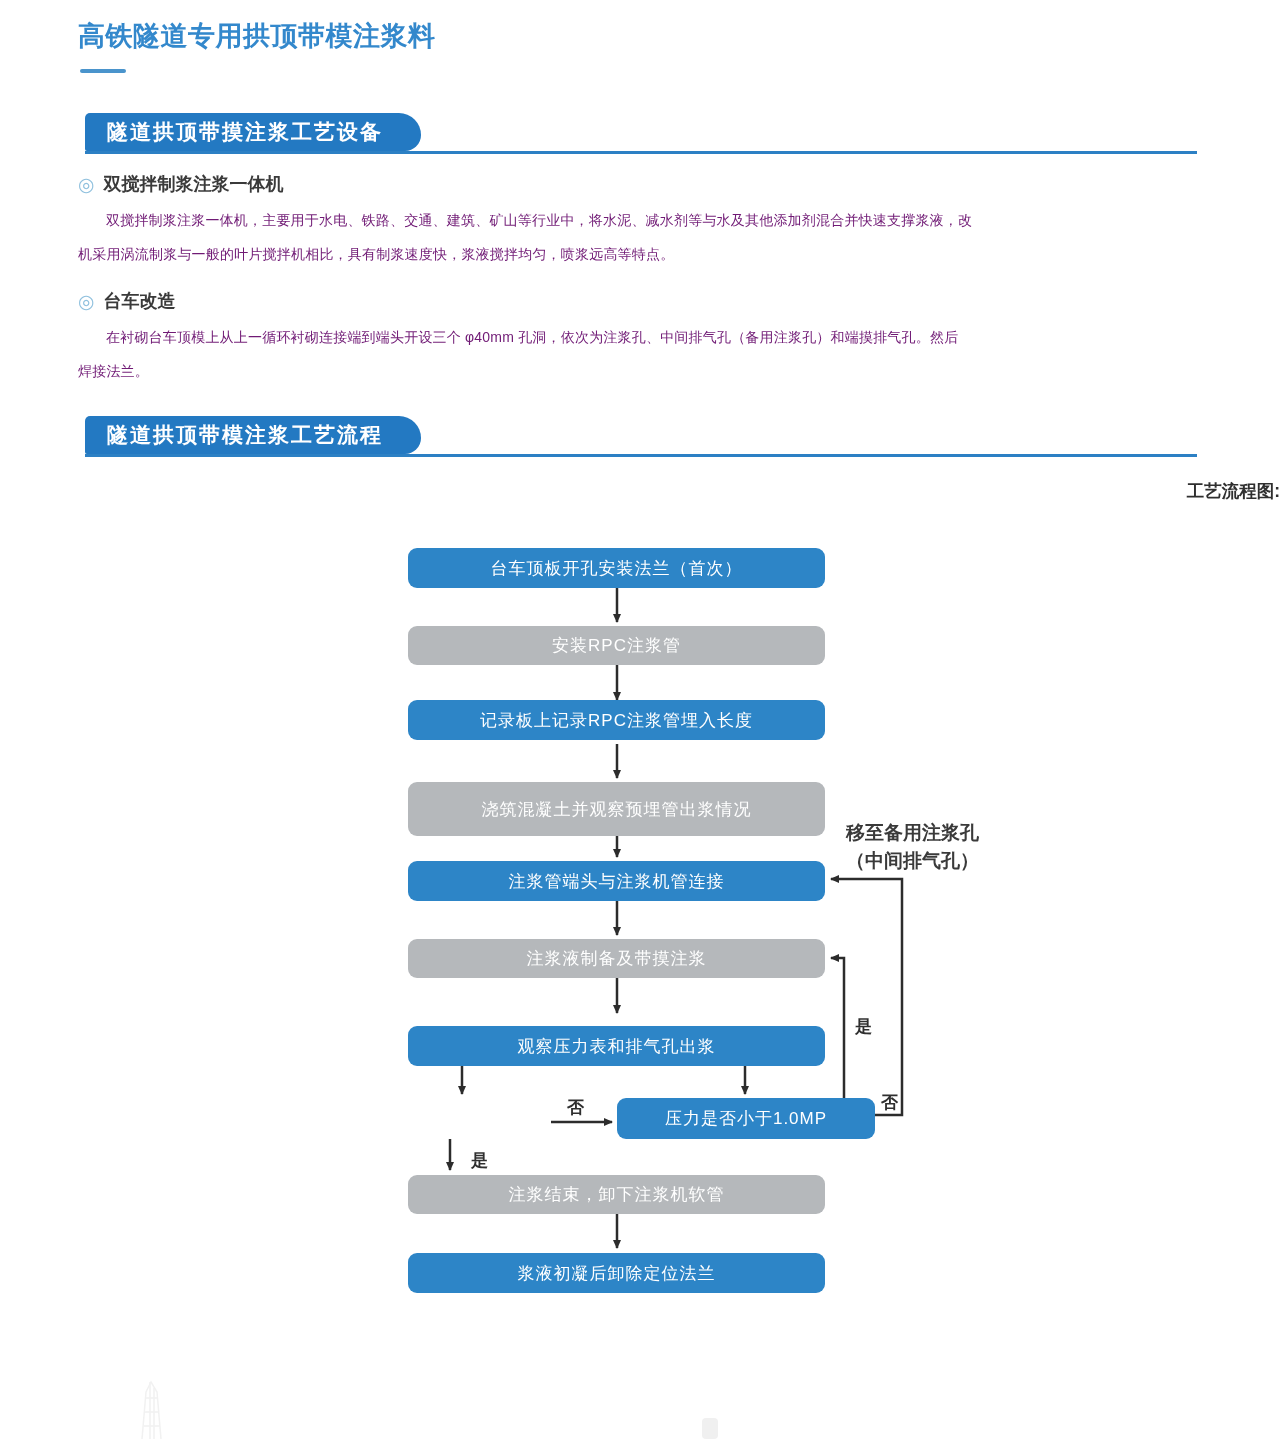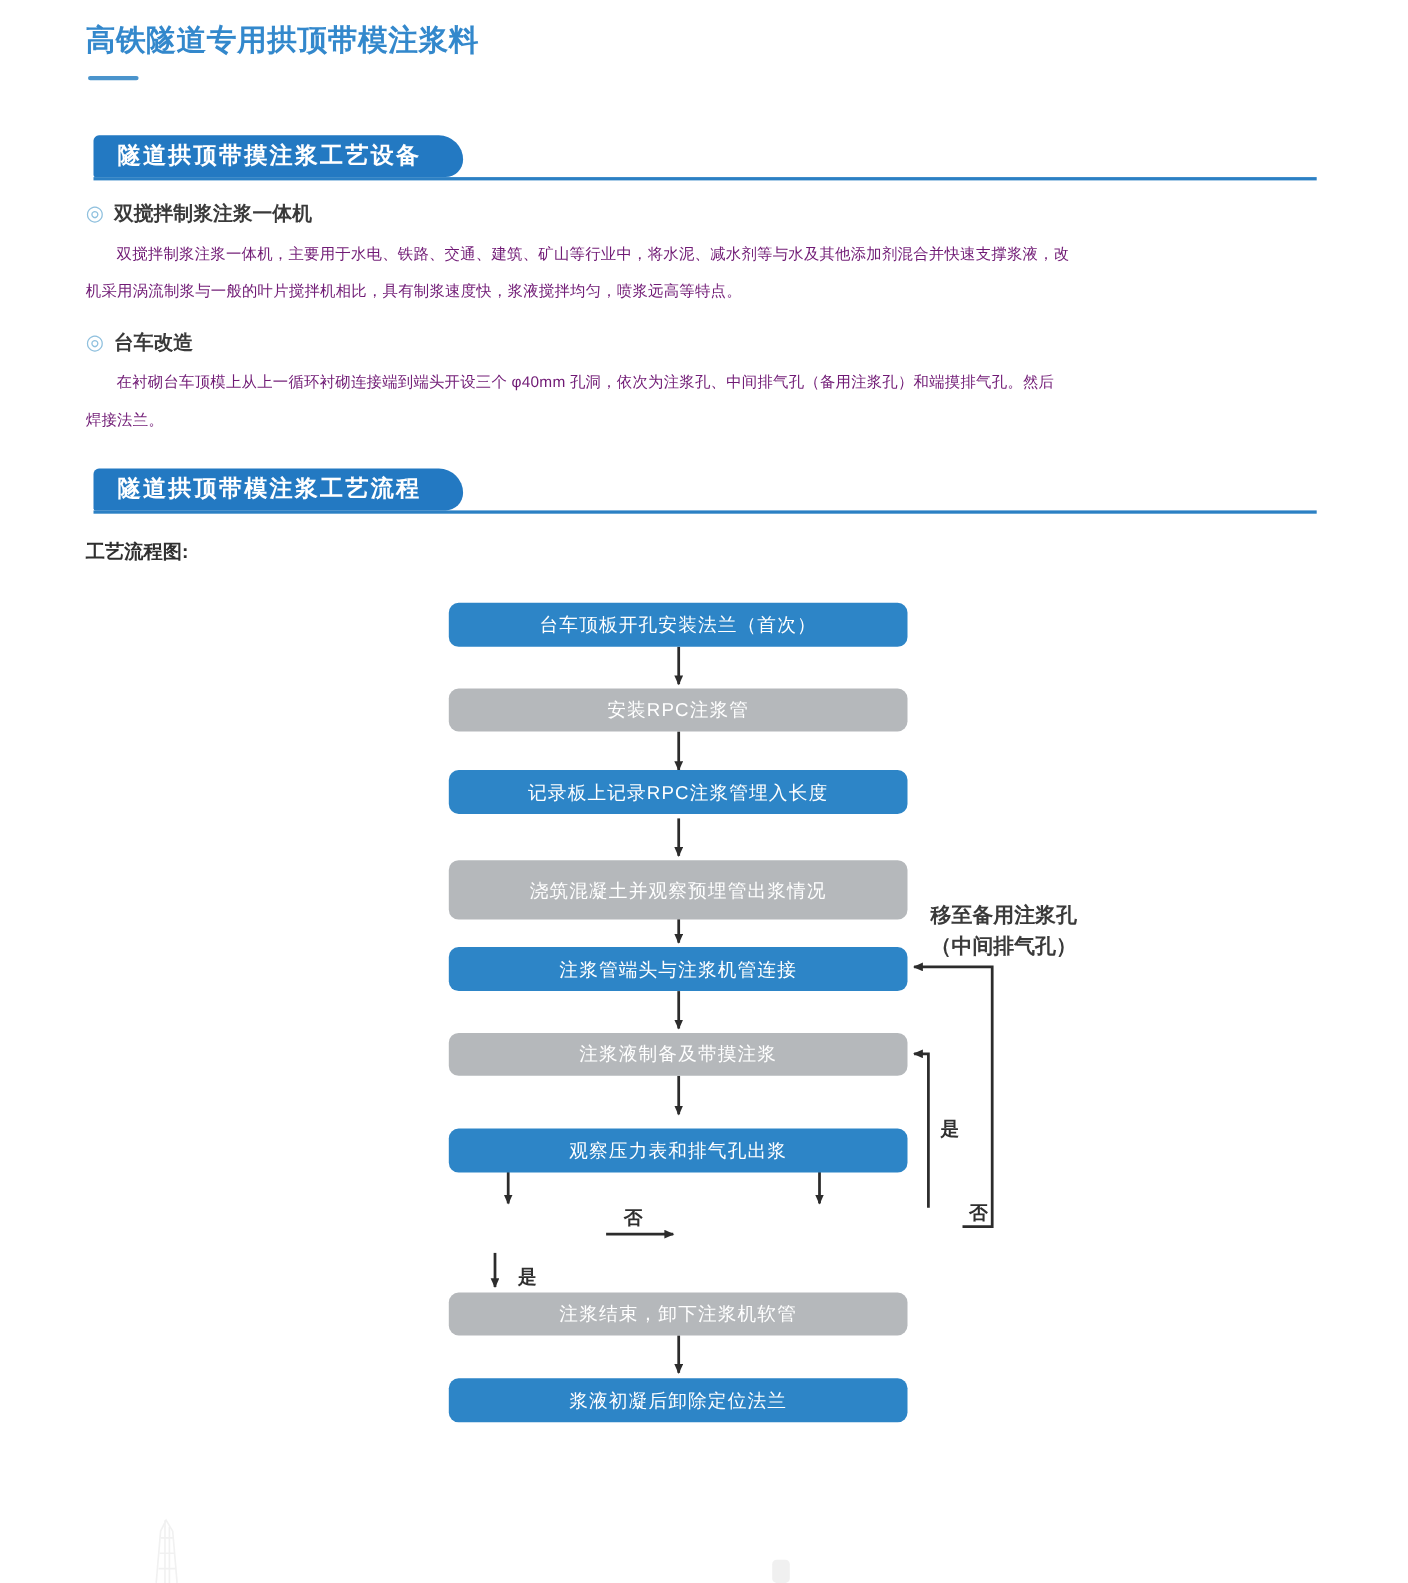--- a/index.html
+++ b/index.html
@@ -13,42 +13,42 @@
     margin:16px 2px 0 78px;font-size:27px;line-height:40px;font-weight:bold;
     color:#3388cc;letter-spacing:0.5px;
   }
   .title-underline{
     margin:13px 0 0 80px;width:46px;height:4px;background:#4a94cc;border-radius:2px;
   }
   .banner{
     margin-left:85px;margin-right:83px;width:1112px;
     border-bottom:3px solid #2c80c4;line-height:0;
   }
-  .banner.first{margin-top:50px;}
+  .banner.first{margin-top:40px;}
   .banner.second{margin-top:28px;}
   .banner-tab{
     display:inline-block;background:#2379c2;color:#ffffff;
     font-size:21px;font-weight:bold;line-height:26px;letter-spacing:2px;
     padding:6px 38px 6px 22px;border-radius:5px 22px 16px 2px;
     vertical-align:bottom;
   }
   .sub-heading{
     margin:17px 0 0 78px;font-size:18px;font-weight:bold;color:#3a3a3a;
     display:flex;align-items:center;gap:9px;line-height:27px;
   }
   .bullet-icon{
     color:#8fc0de;font-size:19px;line-height:19px;font-weight:normal;
   }
   .para{
     margin:5px 77px 0 78px;width:1125px;font-size:14px;color:#701a75;
     line-height:34px;letter-spacing:0.2px;
   }
   .para .line.indent{text-indent:2em;}
   .flow-figure-label{
-    margin:22px 0 0 78px;font-size:17.5px;font-weight:bold;color:#2f2f2f;
+    margin:22px 0 0 78px;font-size:17.5px;font-weight:bold;color:#2f2f2f;text-align:right;
   }
   
   .flow{
     position:absolute;left:0;top:540px;width:1280px;height:860px;
   }
   .flow svg.edges{position:absolute;left:0;top:0;}
   .node{
     position:absolute;border-radius:9px;color:#ffffff;font-size:17px;
     display:flex;align-items:center;justify-content:center;
     letter-spacing:1px;text-align:center;
@@ -143,20 +143,21 @@
     </g>
   </svg>
 
   <div class="node blue n1">台车顶板开孔安装法兰（首次）</div>
   <div class="node gray n2">安装RPC注浆管</div>
   <div class="node blue n3">记录板上记录RPC注浆管埋入长度</div>
   <div class="node gray n4">浇筑混凝土并观察预埋管出浆情况</div>
   <div class="node blue n5">注浆管端头与注浆机管连接</div>
   <div class="node gray n6">注浆液制备及带摸注浆</div>
   <div class="node blue n7">观察压力表和排气孔出浆</div>
+  <div class="node blue n9">压力是否小于1.0MP</div>
   <div class="node gray n10">注浆结束，卸下注浆机软管</div>
   <div class="node blue n11">浆液初凝后卸除定位法兰</div>
 
   <div class="edge-label lbl-no1">否</div>
   <div class="edge-label lbl-yes1">是</div>
   <div class="edge-label lbl-yes2">是</div>
   <div class="edge-label lbl-no2">否</div>
 
   <div class="flow-annotation">
     <div>移至备用注浆孔</div>

